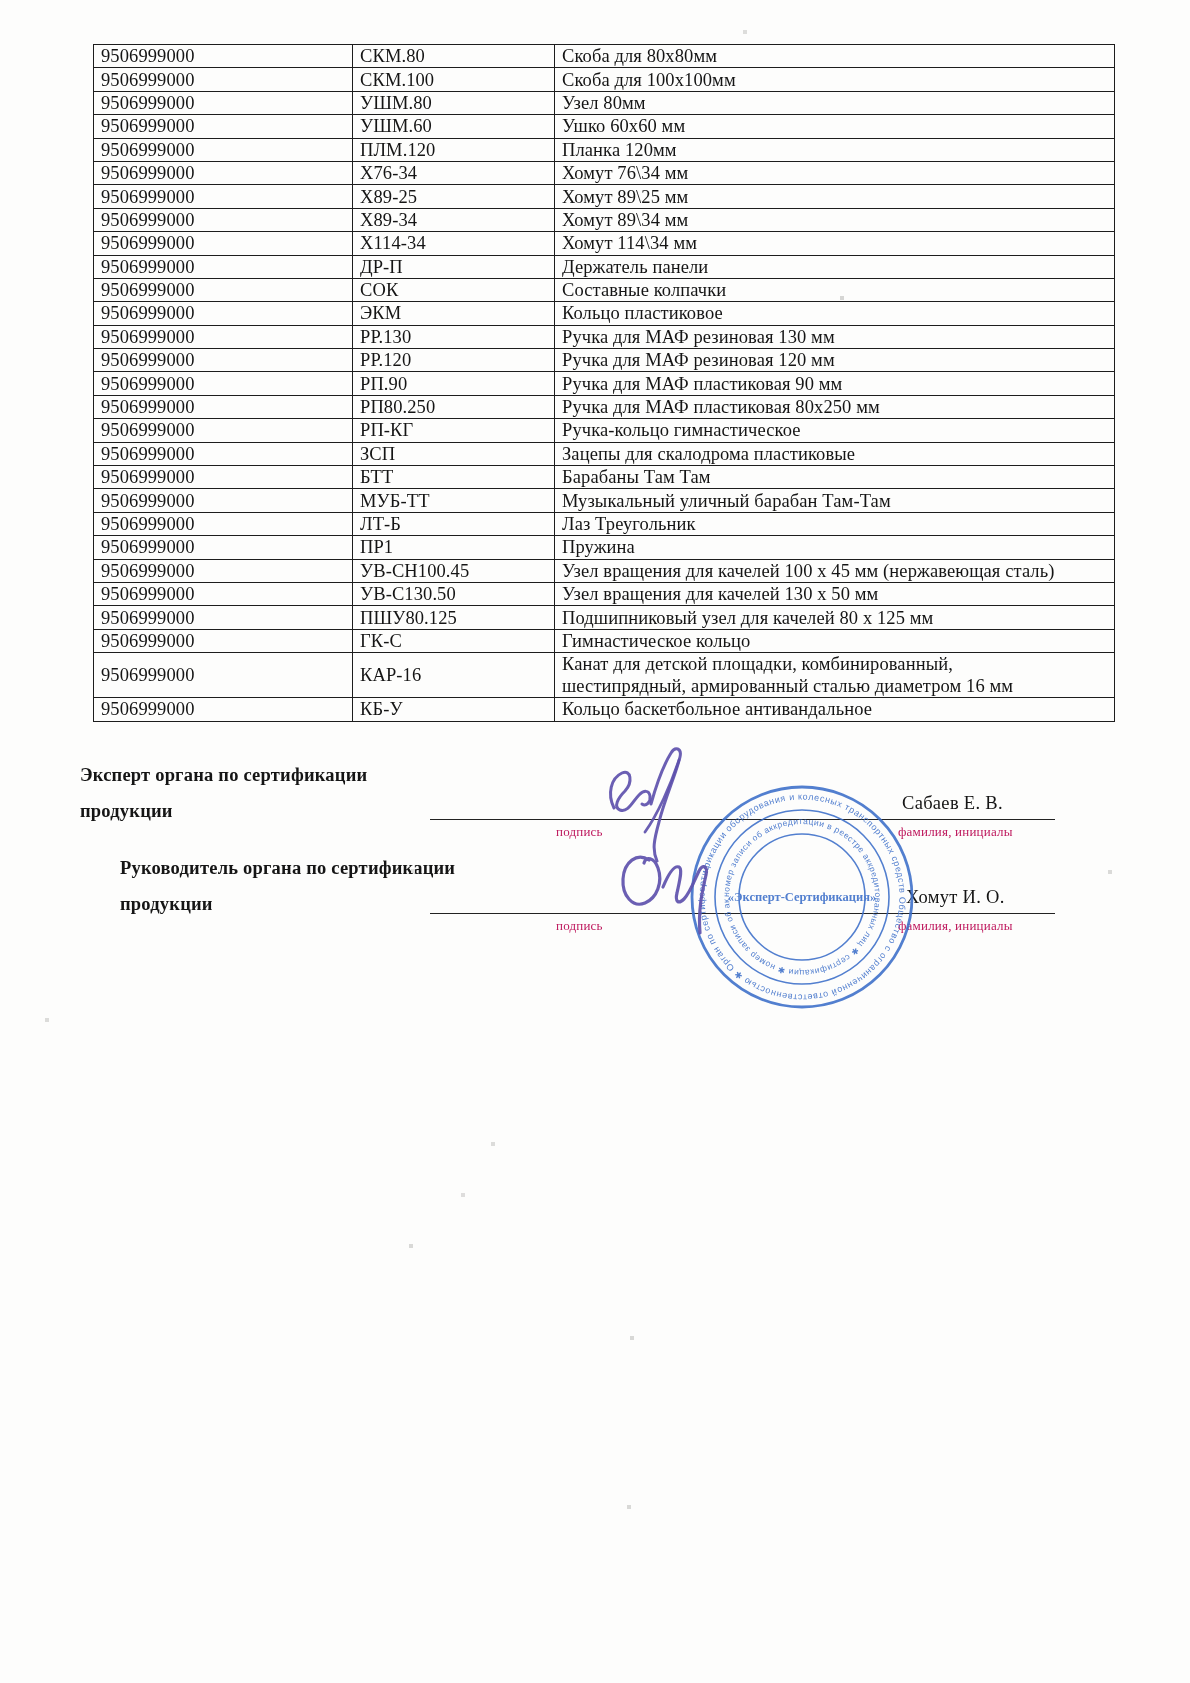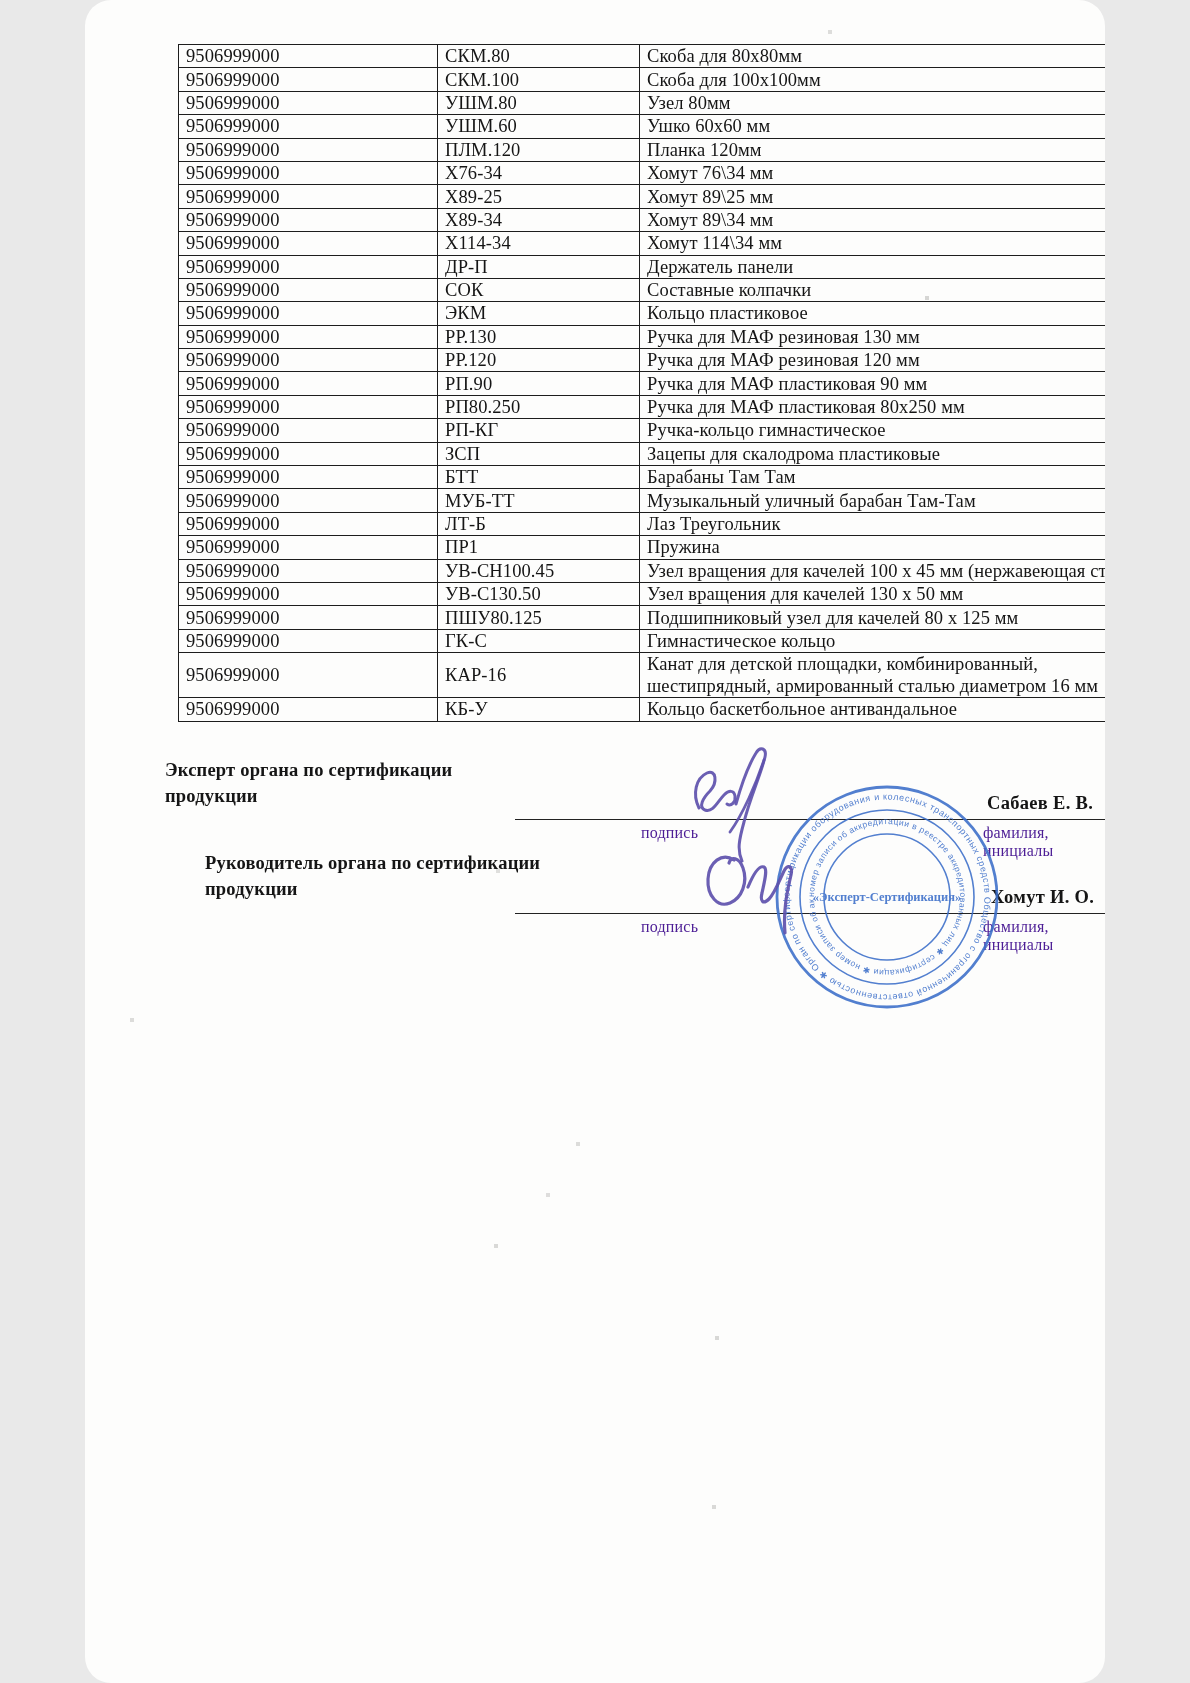--- a/index.html
+++ b/index.html
@@ -1,24 +1,23 @@
 <!DOCTYPE html>
 <html style="--stamp-ink: #3b6ec9; --sig-ink: #5e51ad;"><head>
 <meta charset="utf-8">
 <style>
   html,body{margin:0;padding:0;}
   body{background:#e9e9e9;font-family:"Liberation Serif", serif;}
   .page{
     position:relative;
-    width:1020px;height:1683px;
+    width:1190px;height:1683px;
     margin:0 auto;
     background:#fdfdfc;
     overflow:hidden;
     color:#151515;
-    border-radius:26px;
   }
   
   .table-wrap{position:absolute;left:93px;top:44px;width:1021px;}
   table.products{
     border-collapse:collapse;
     width:1021px;
     table-layout:fixed;
   }
   table.products td{
     border:1.7px solid #1d1d1d;
@@ -27,42 +26,42 @@
     font-size:18.5px;
     line-height:22px;
     white-space:pre-line;
     overflow:hidden;
     vertical-align:middle;
     letter-spacing:.1px;
   }
   
   .role{
     position:absolute;left:80px;width:360px;
-    font-size:18.5px;font-weight:bold;line-height:26px;
+    font-size:18.5px;font-weight:bold;line-height:36px;
     white-space:pre-line;letter-spacing:.2px;
   }
   .role-1{top:757px;}
   .role-2{top:850px;margin-left:40px;}
   .sig-line{
     position:absolute;left:430px;width:625px;height:0;
     border-top:1.7px solid #222;
   }
   .sig-line-1{top:819px;}
   .sig-line-2{top:913px;}
   .caption{
     position:absolute;
-    font-size:16px;color:#4c1d95;letter-spacing:.2px;
+    font-size:13px;color:#be185d;letter-spacing:.2px;
   }
   .podpis-1{left:556px;top:824px;}
   .podpis-2{left:556px;top:918px;}
   .famil-1{left:898px;top:824px;}
   .famil-2{left:898px;top:918px;}
   .person-name{
     position:absolute;
-    font-size:18.5px;font-weight:bold;letter-spacing:.3px;
+    font-size:18.5px;font-weight:normal;letter-spacing:.3px;
   }
   .name-1{left:902px;top:793px;}
   .name-2{left:906px;top:887px;}
   
   .sig-svg{position:absolute;z-index:5;}
   .sig-svg path{fill:none;stroke:var(--sig-ink,#5e51ad);stroke-linecap:round;stroke-linejoin:round;opacity:.92;}
   .stamp-svg{position:absolute;left:688px;top:783px;z-index:4;filter:blur(.35px);opacity:.88;}
   .stamp-svg circle{fill:none;stroke:var(--stamp-ink,#3b6ec9);}
   .stamp-svg text{fill:var(--stamp-ink,#3b6ec9);}
   .ring-text{font-family:"Liberation Sans", sans-serif;font-size:9px;letter-spacing:.6px;}

